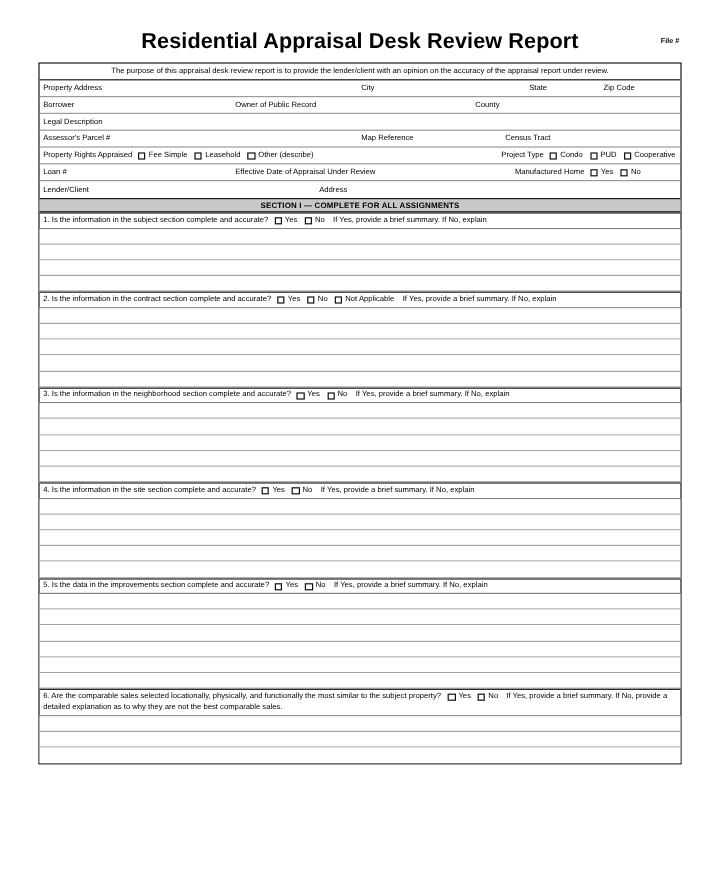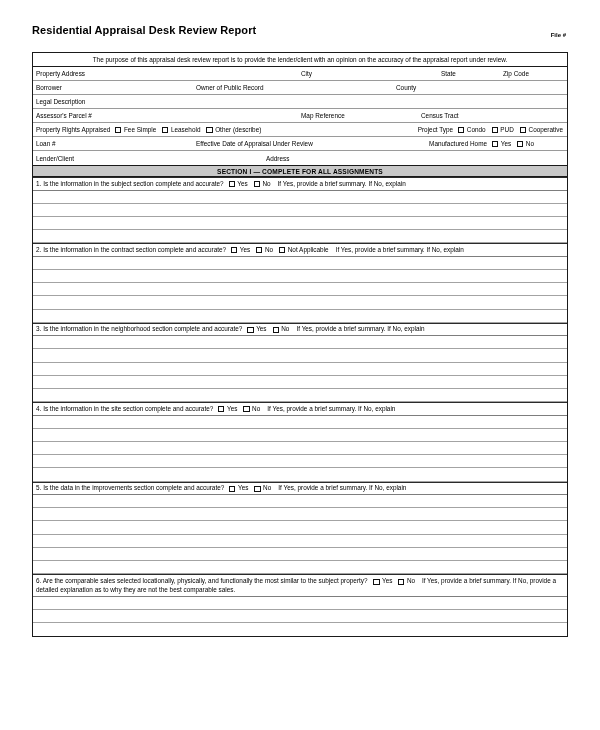--- a/index.html
+++ b/index.html
@@ -27,21 +27,22 @@
   .title-row {
     position: relative;
     height: 28px;
     margin: 24px 32px 0 32px;
   }
   .doc-title {
     position: absolute;
     left: 0;
     right: 0;
     top: 0;
-    font-size: 11px;
+    text-align: center;
+    font-size: 18px;
     font-weight: bold;
     letter-spacing: 0.1px;
     white-space: nowrap;
   }
   .file-no {
     position: absolute;
     right: 2px;
     top: 8px;
     font-size: 6px;
     font-weight: bold;

